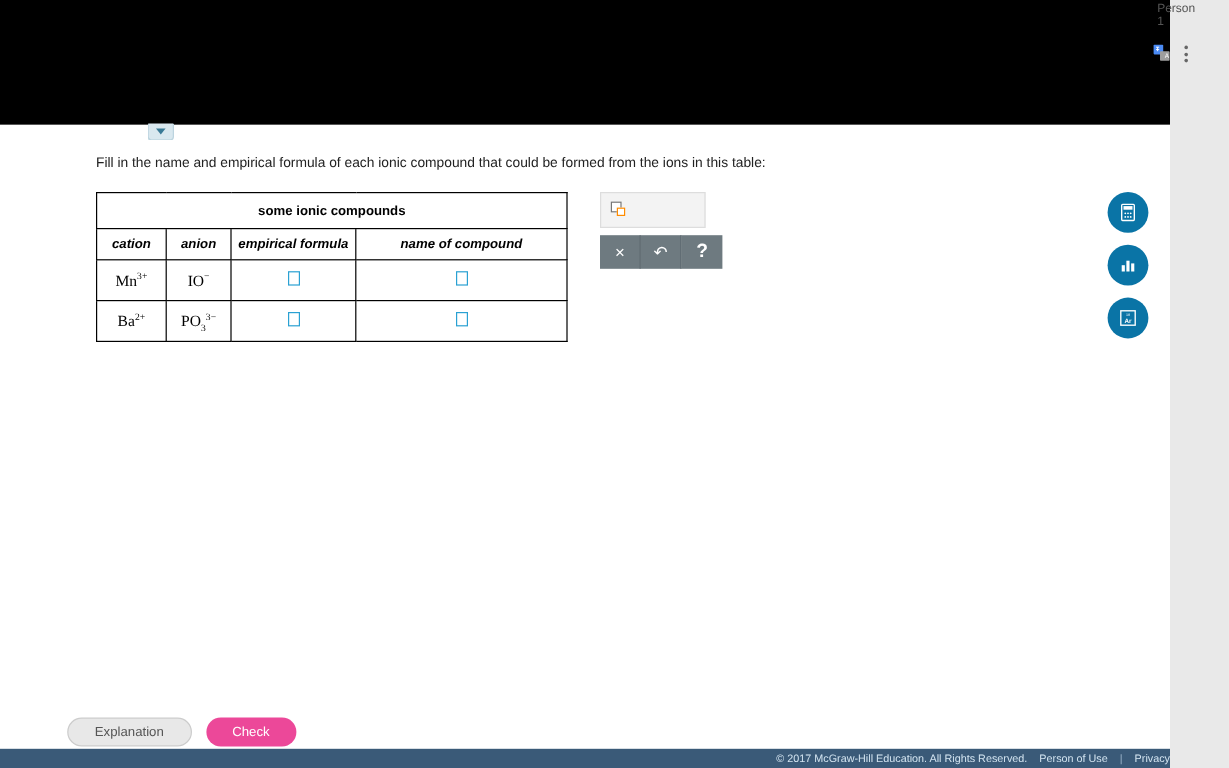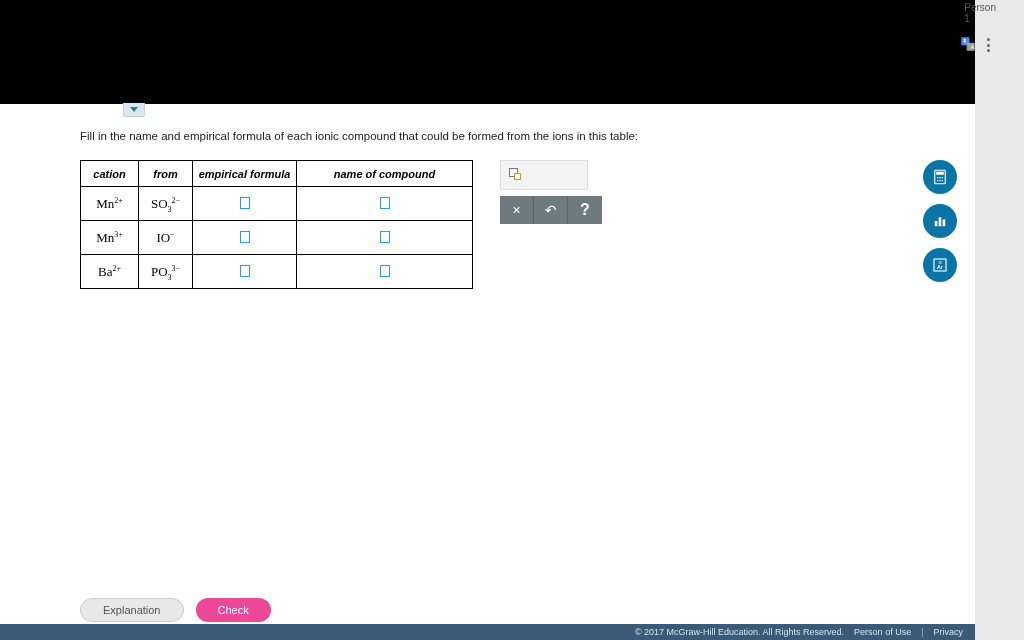--- a/index.html
+++ b/index.html
@@ -34,25 +34,25 @@
   .stack-icon { position: relative; width: 14px; height: 14px; }
   .stack-icon .sq1 { position: absolute; left: 0; top: 0; width: 9px; height: 9px; border: 1px solid #777; background: #fff; }
   .stack-icon .sq2 { position: absolute; left: 5px; top: 5px; width: 7px; height: 7px; border: 1px solid #ff8c00; background: #fff; }
   .tb-row2 { margin-top: 6px; display: flex; }
   .tb-btn { width: 34px; height: 28px; background: #6e7a80; color: #fff; display: flex; align-items: center; justify-content: center; border-right: 1px solid #5a666c; cursor: pointer; font-size: 14px; }
   .tb-btn:last-child { border-right: none; }
   .tb-btn.q { font-weight: bold; font-size: 16px; }
   .side-tools { position: absolute; right: 18px; top: 56px; display: flex; flex-direction: column; gap: 10px; }
   .tool-circle { width: 34px; height: 34px; border-radius: 50%; background: #0a74a6; display: flex; align-items: center; justify-content: center; cursor: pointer; }
   .tool-circle svg { width: 18px; height: 18px; }
-  .bottom-bar { position: absolute; left: 0; bottom: 18px; width: 100%; padding-left: 80px; display: flex; gap: 12px; align-items: flex-start; }
+  .bottom-bar { position: absolute; left: 0; bottom: 18px; width: 100%; padding-left: 56px; display: flex; gap: 12px; align-items: flex-start; }
   .btn-pill { height: 24px; padding: 0 22px; border-radius: 12px; font-size: 11px; display: flex; align-items: center; cursor: pointer; border: none; }
   .btn-explain { background: #e8e8e8; color: #555; border: 1px solid #ccc; }
   .btn-check { background: #ec4899; color: #fff; }
-  .footer { position: absolute; left: 0; bottom: 0; width: 975px; height: 16px; background: #3a5a78; color: #d3e4f0; font-size: 9px; display: flex; align-items: center; justify-content: flex-end; padding-right: 12px; gap: 10px; }
+  .footer { position: absolute; left: 0; bottom: 0; width: 975px; height: 16px; background: #3a5a78; color: #d3e4f0; font-size: 9px; display: flex; align-items: center; justify-content: flex-end; padding-right: 0; gap: 10px; }
   .footer a { color: #d3e4f0; text-decoration: none; }
   .sep { color: #9bb3c8; }
 </style>
 </head>
 <body>
 
 <div class="top-black"></div>
 
 <div class="right-strip">
   <div class="person-label">Person 1</div>
@@ -72,34 +72,31 @@
 </div>
 
 <div class="content-panel">
   <div class="triangle-tab"></div>
 
   <div class="instruction">Fill in the name and empirical formula of each ionic compound that could be formed from the ions in this table:</div>
 
   <div class="table-wrap">
     <table class="ionic">
       <thead>
+        <tr class="title-row">
+            <th colspan="4">some ionic compounds</th>
+          </tr>
         <tr class="head-row">
           <th class="col-cation">cation</th>
-          <th class="col-anion">from</th>
+          <th class="col-anion">anion</th>
           <th class="col-formula">empirical formula</th>
           <th class="col-name">name of compound</th>
         </tr>
       </thead>
       <tbody>
-        <tr>
-          <td class="col-cation"><span class="chem"><span>Mn</span><sup>2+</sup></span></td>
-          <td class="col-anion"><span class="chem"><span>SO</span><sub>3</sub><sup>2−</sup></span></td>
-          <td class="col-formula"><span class="input-box"></span></td>
-          <td class="col-name"><span class="input-box"></span></td>
-        </tr>
         <tr>
           <td><span class="chem"><span>Mn</span><sup>3+</sup></span></td>
           <td><span class="chem"><span>IO</span><sub></sub><sup>−</sup></span></td>
           <td><span class="input-box"></span></td>
           <td><span class="input-box"></span></td>
         </tr>
         <tr>
           <td><span class="chem"><span>Ba</span><sup>2+</sup></span></td>
           <td><span class="chem"><span>PO</span><sub>3</sub><sup>3−</sup></span></td>
           <td><span class="input-box"></span></td>

